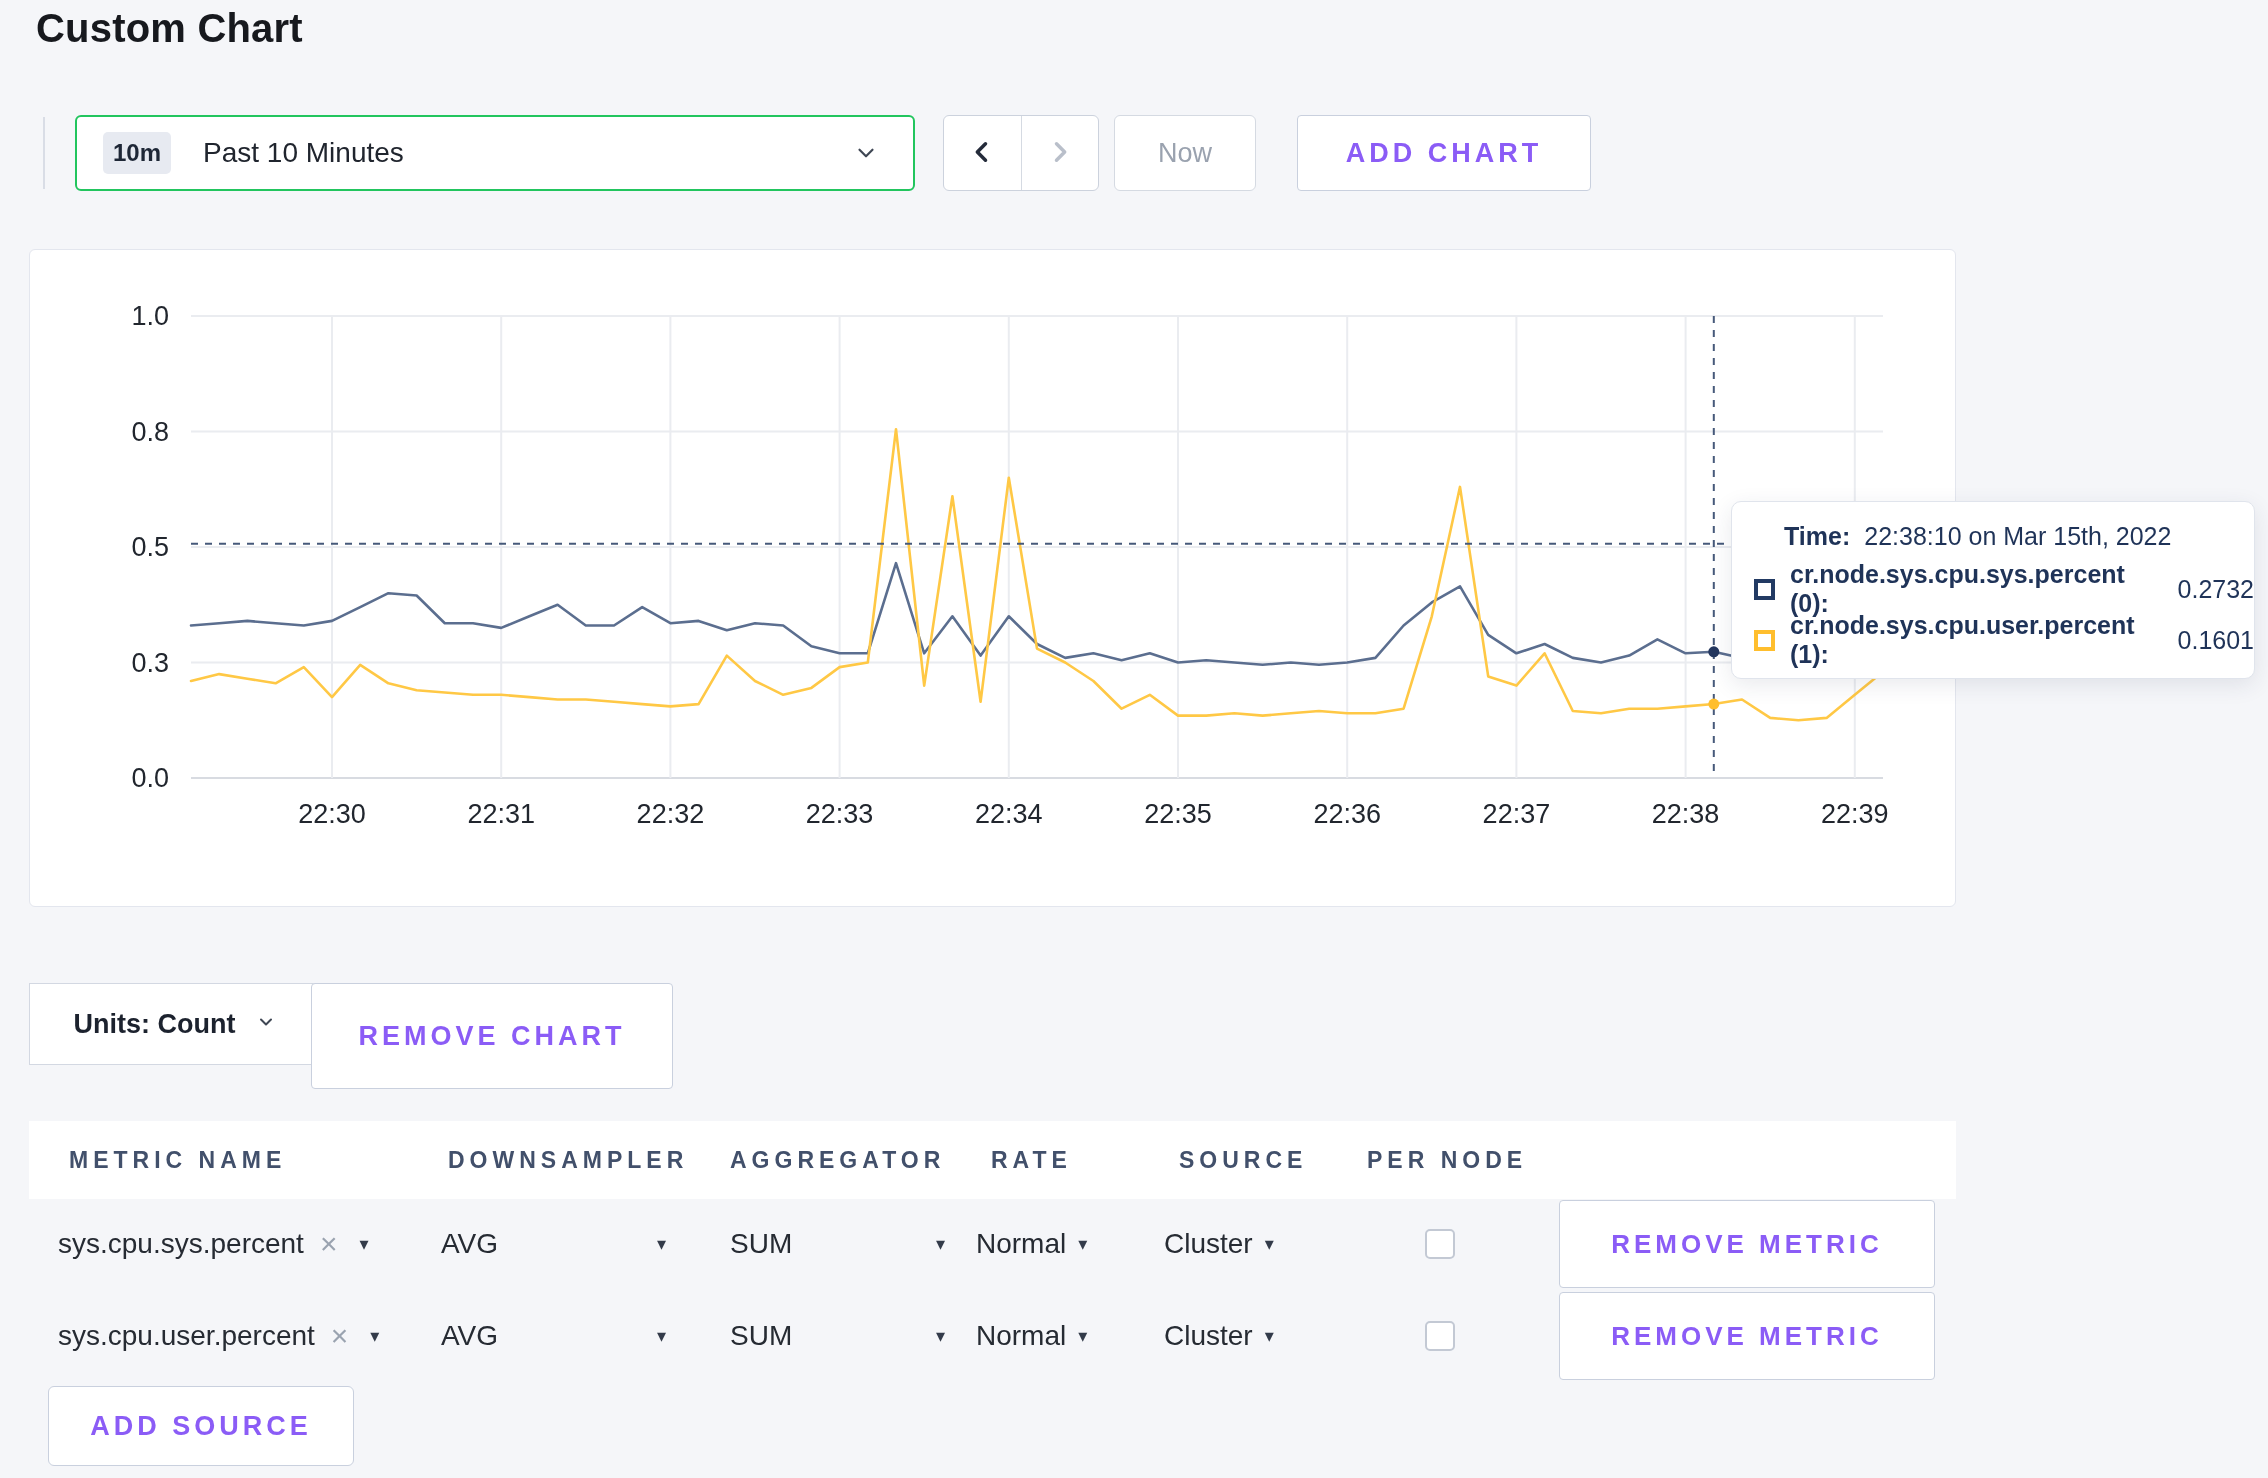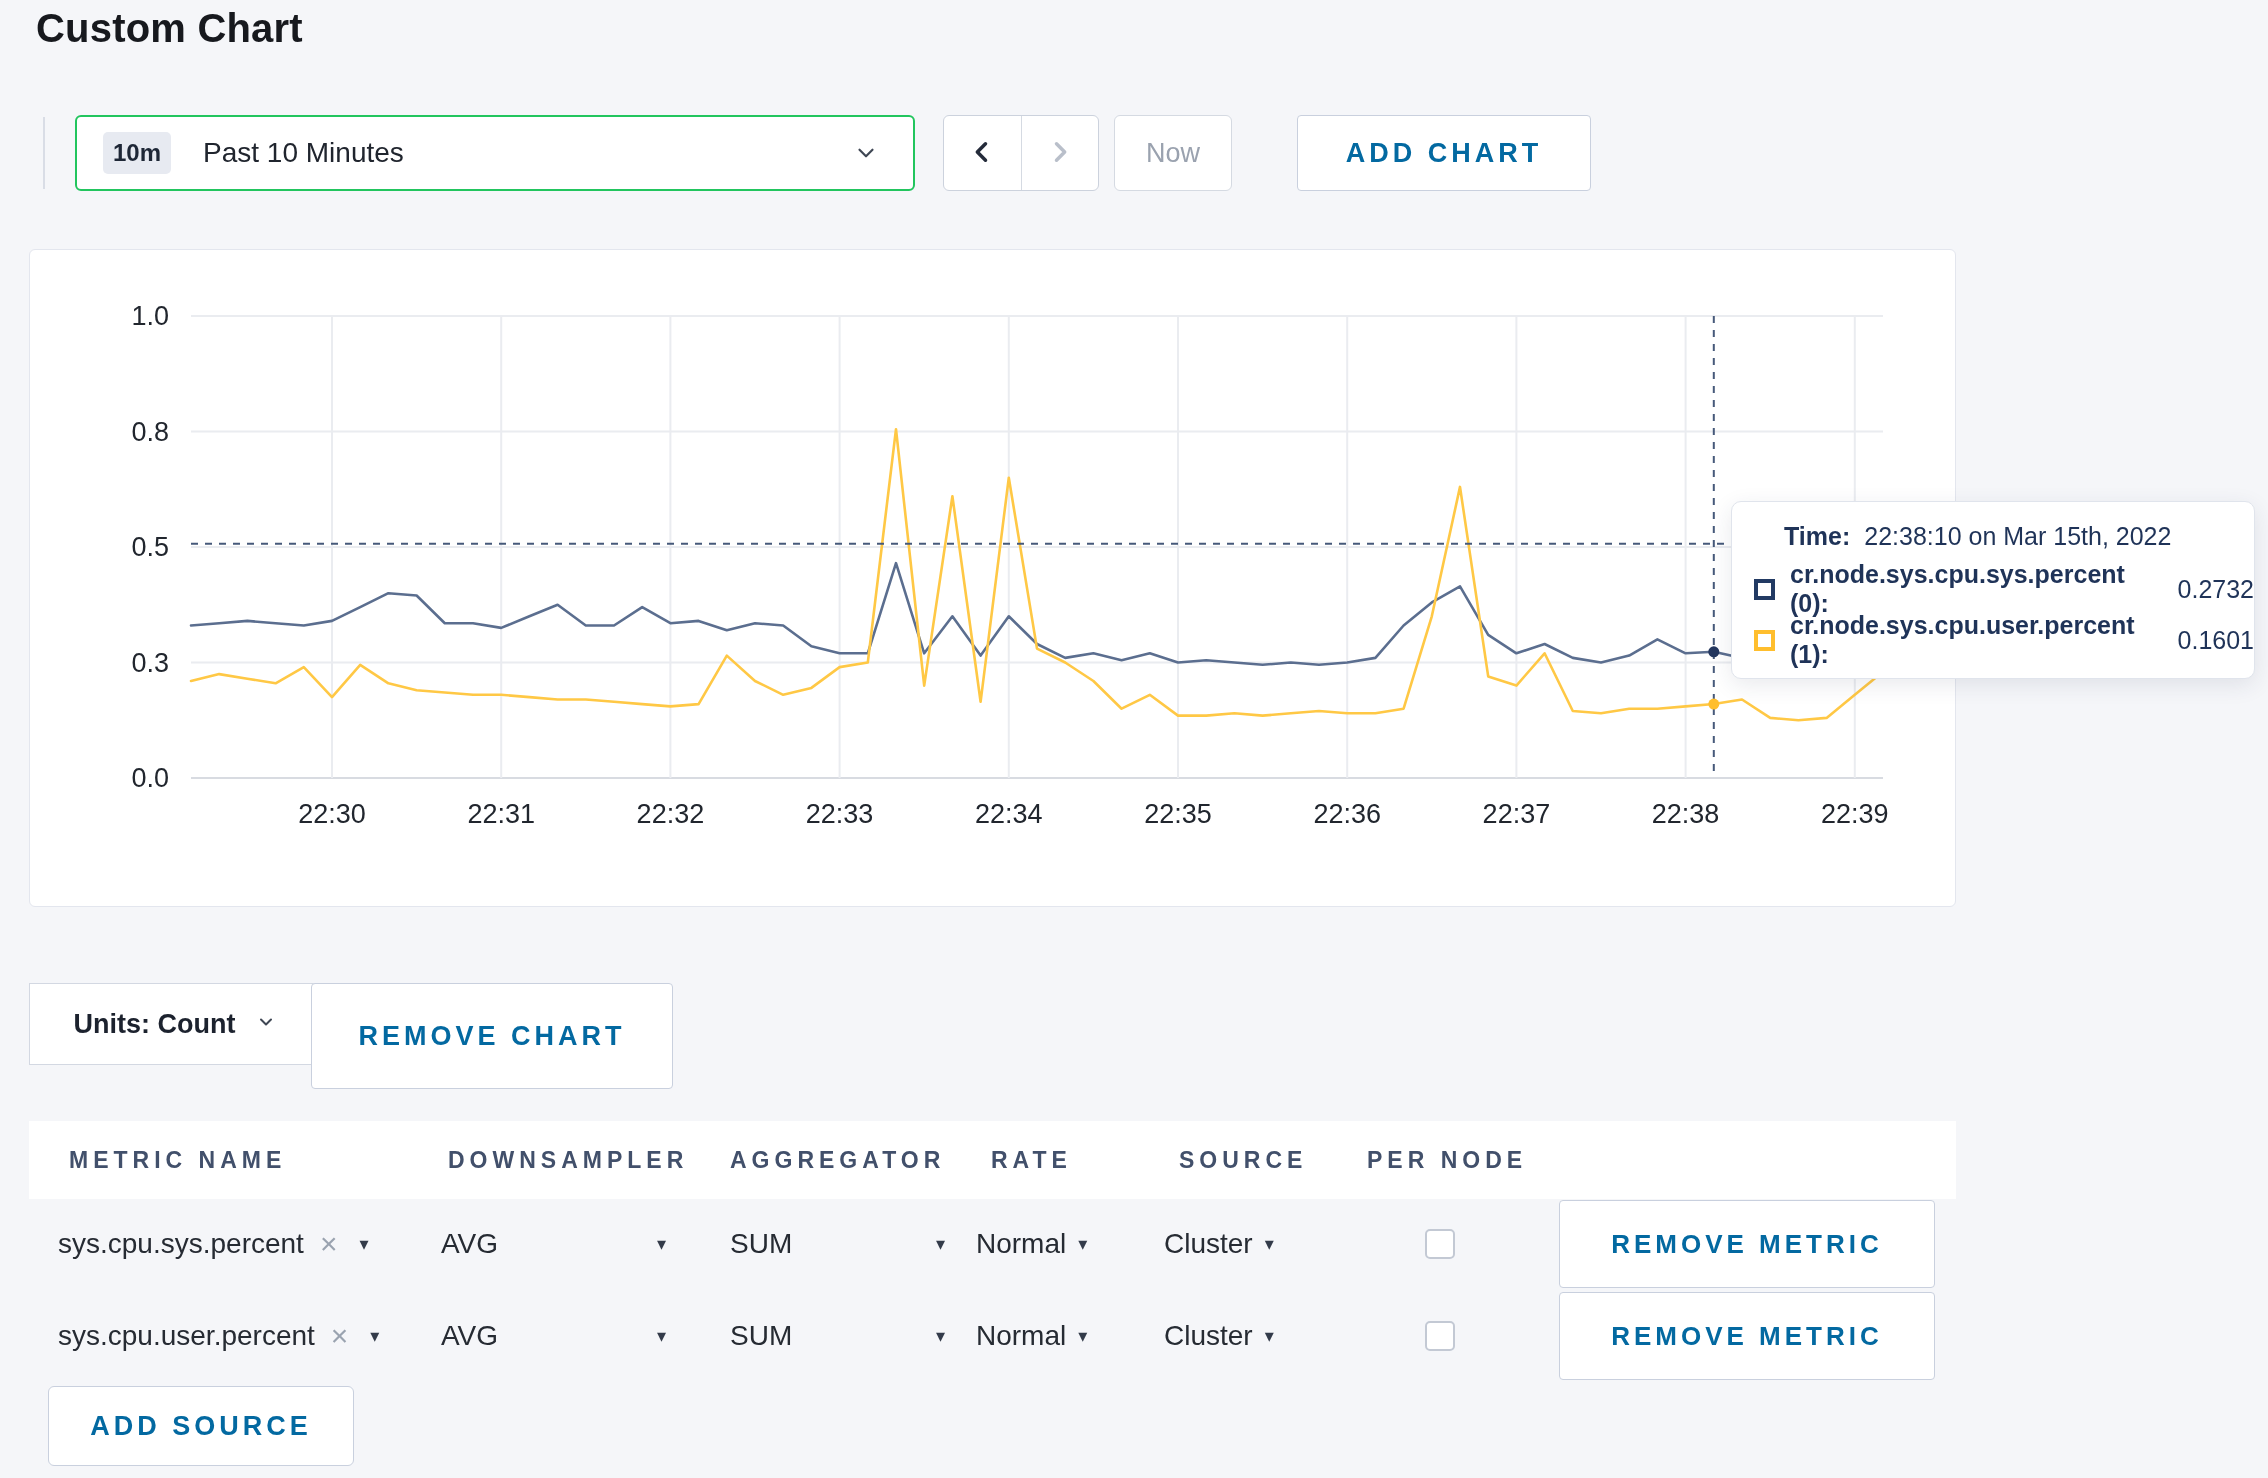--- a/index.html
+++ b/index.html
@@ -13,23 +13,23 @@
   .toolbar-divider { position:absolute; left:43px; top:117px; width:2px; height:72px; background:#d9dde6; }
   .time-selector { position:absolute; left:75px; top:115px; width:840px; height:76px; background:#fff; border:2px solid #22c55e; border-radius:6px; display:flex; align-items:center; cursor:pointer; }
   .tw-badge { margin-left:26px; min-width:56px; height:42px; padding:0 10px; background:#e7eaf1; border-radius:5px; display:flex; align-items:center; justify-content:center; font-size:24px; font-weight:700; color:#1e2736; }
   .tw-label { margin-left:32px; font-size:28px; color:#20252e; }
   .ts-chevron { margin-left:auto; margin-right:34px; display:flex; }
 
   .pager { position:absolute; left:943px; top:115px; width:156px; height:76px; background:#fff; border:1px solid #ccd2dd; border-radius:6px; display:flex; }
   .pager-btn { flex:1; display:flex; align-items:center; justify-content:center; cursor:pointer; background:transparent; border:none; }
   .pager-btn.prev { border-right:1px solid #d5dae2; }
 
-  .now-button { position:absolute; left:1114px; top:115px; width:118px; height:76px; background:#fff; border:1px solid #d5dae2; border-radius:6px; font-family:inherit; font-size:27px; color:#9aa2af; cursor:default; }
-
-  .blue-btn { background:#fff; border:1px solid #c9d0de; border-radius:4px; color:#0369a1; font-family:inherit; font-weight:600; letter-spacing:4px; cursor:pointer; display:flex; align-items:center; justify-content:center; }
+  .now-button { position:absolute; left:1114px; top:115px; width:142px; height:76px; background:#fff; border:1px solid #d5dae2; border-radius:6px; font-family:inherit; font-size:27px; color:#9aa2af; cursor:default; }
+
+  .blue-btn { background:#fff; border:1px solid #c9d0de; border-radius:4px; color:#8b5cf6; font-family:inherit; font-weight:600; letter-spacing:4px; cursor:pointer; display:flex; align-items:center; justify-content:center; }
   .add-chart { position:absolute; left:1297px; top:115px; width:294px; height:76px; font-size:27px; }
 
   
   .chart-card { position:absolute; left:29px; top:249px; width:1927px; height:658px; background:#fff; border:1px solid #e3e6ee; border-radius:6px; }
   .chart-svg { position:absolute; left:0; top:0; }
 
   .chart-tooltip { position:absolute; left:1701px; top:251px; width:524px; height:178px; background:#fff; border:1px solid #e0e4ec; border-radius:10px; box-shadow:0 6px 22px rgba(40,50,80,.10); padding-top:17px; z-index:5; }
   .tt-time { margin-left:52px; font-size:25px; color:#1f3358; height:34px; display:flex; align-items:center; }
   .tt-time-label { font-weight:700; margin-right:14px; }
   .tt-row { margin:21px 0 0 22px; height:30px; display:flex; align-items:center; font-size:25px; color:#1f3358; }

